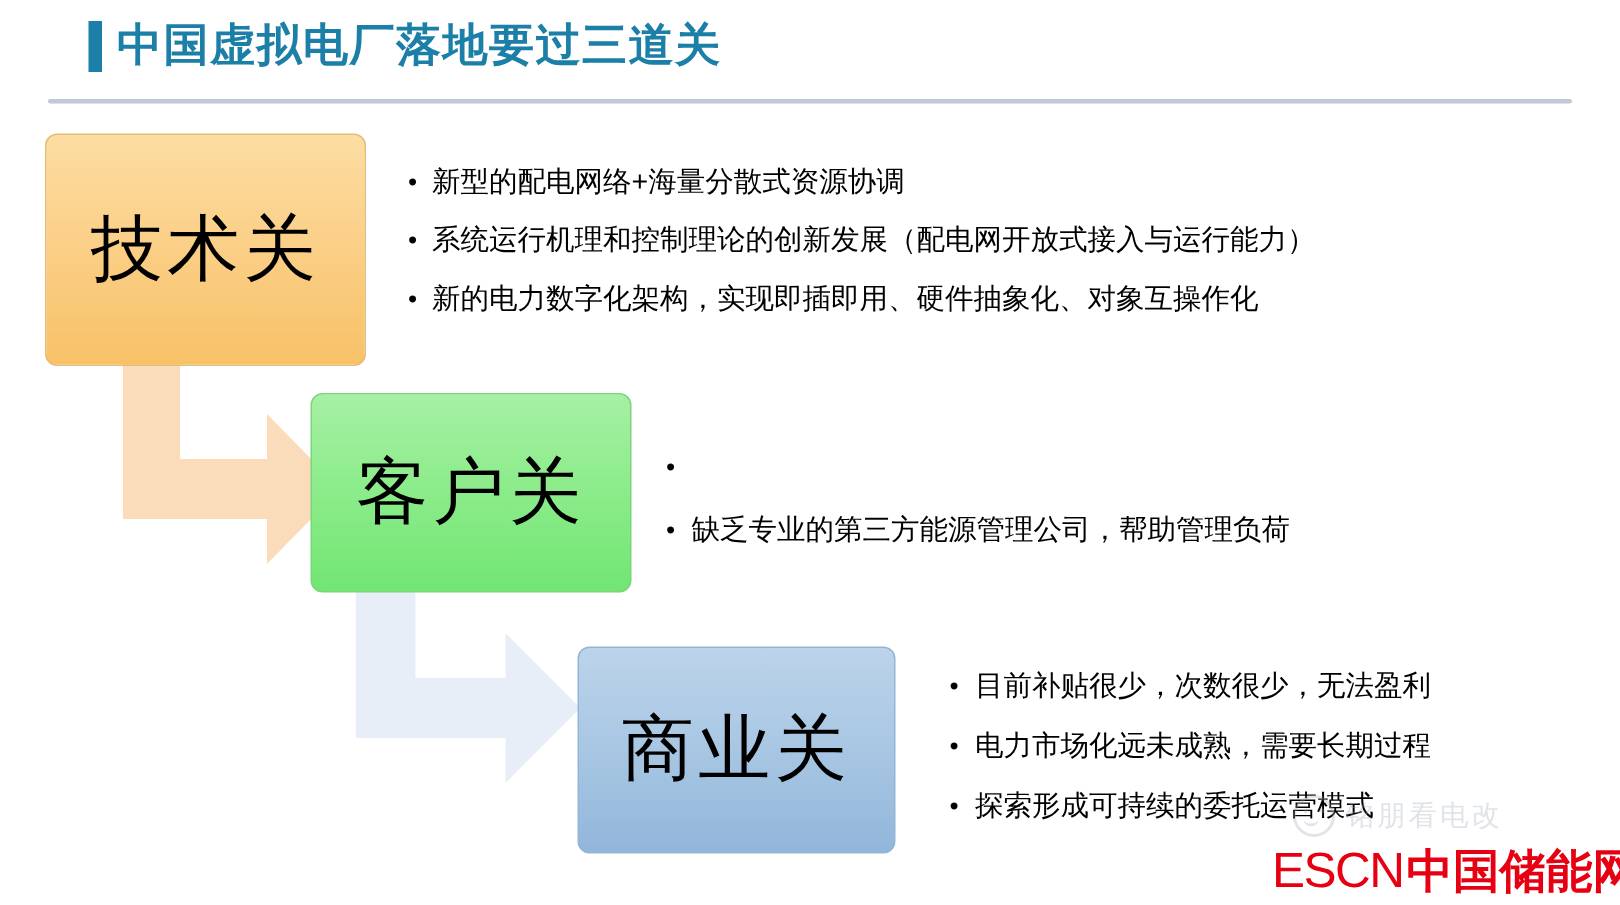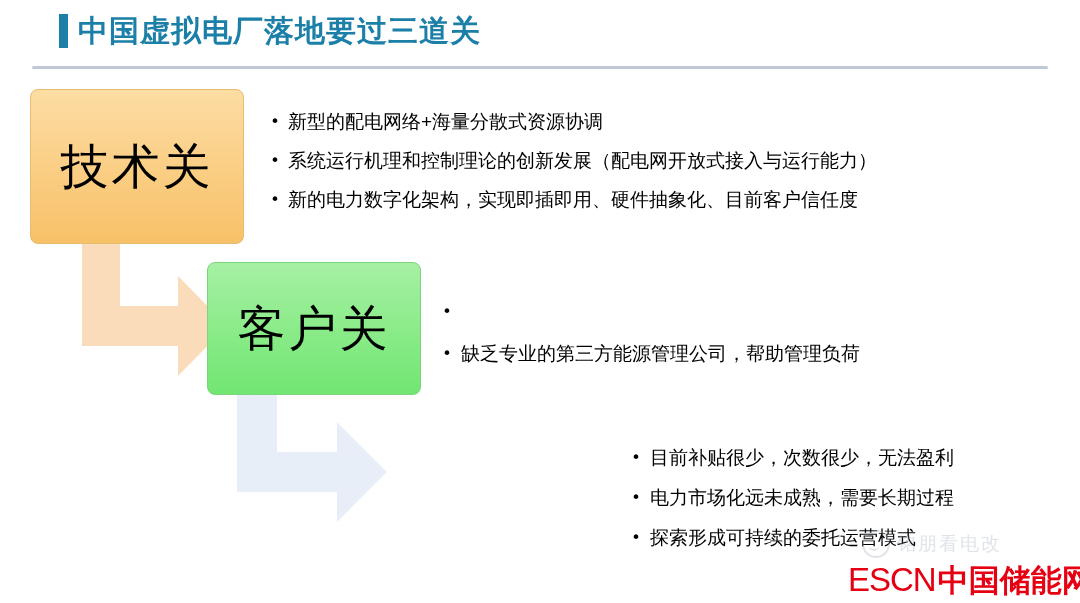--- a/index.html
+++ b/index.html
@@ -219,33 +219,36 @@
   </div>
 
   <div class="gbox" id="box-tech">
     <span class="gbox-label">技术关</span>
   </div>
 
   <div class="gbox" id="box-cust">
     <span class="gbox-label">客户关</span>
   </div>
 
+  <div class="gbox" id="box-biz">
+    <span class="gbox-label">商业关</span>
+  </div>
 
   <div class="bullets" id="bullets-tech">
     <div class="bullet-row">
       <span class="bullet-dot">•</span>
       <span class="bullet-text">新型的配电网络+海量分散式资源协调</span>
     </div>
     <div class="bullet-row">
       <span class="bullet-dot">•</span>
       <span class="bullet-text">系统运行机理和控制理论的创新发展（配电网开放式接入与运行能力）</span>
     </div>
     <div class="bullet-row">
       <span class="bullet-dot">•</span>
-      <span class="bullet-text">新的电力数字化架构，实现即插即用、硬件抽象化、目前客户信任度</span>
+      <span class="bullet-text">新的电力数字化架构，实现即插即用、硬件抽象化、对象互操作化</span>
     </div>
   </div>
 
   <div class="bullets" id="bullets-cust">
     <div class="bullet-row">
       <span class="bullet-dot">•</span>
     </div>
     <div class="bullet-row">
       <span class="bullet-dot">•</span>
       <span class="bullet-text">缺乏专业的第三方能源管理公司，帮助管理负荷</span>

